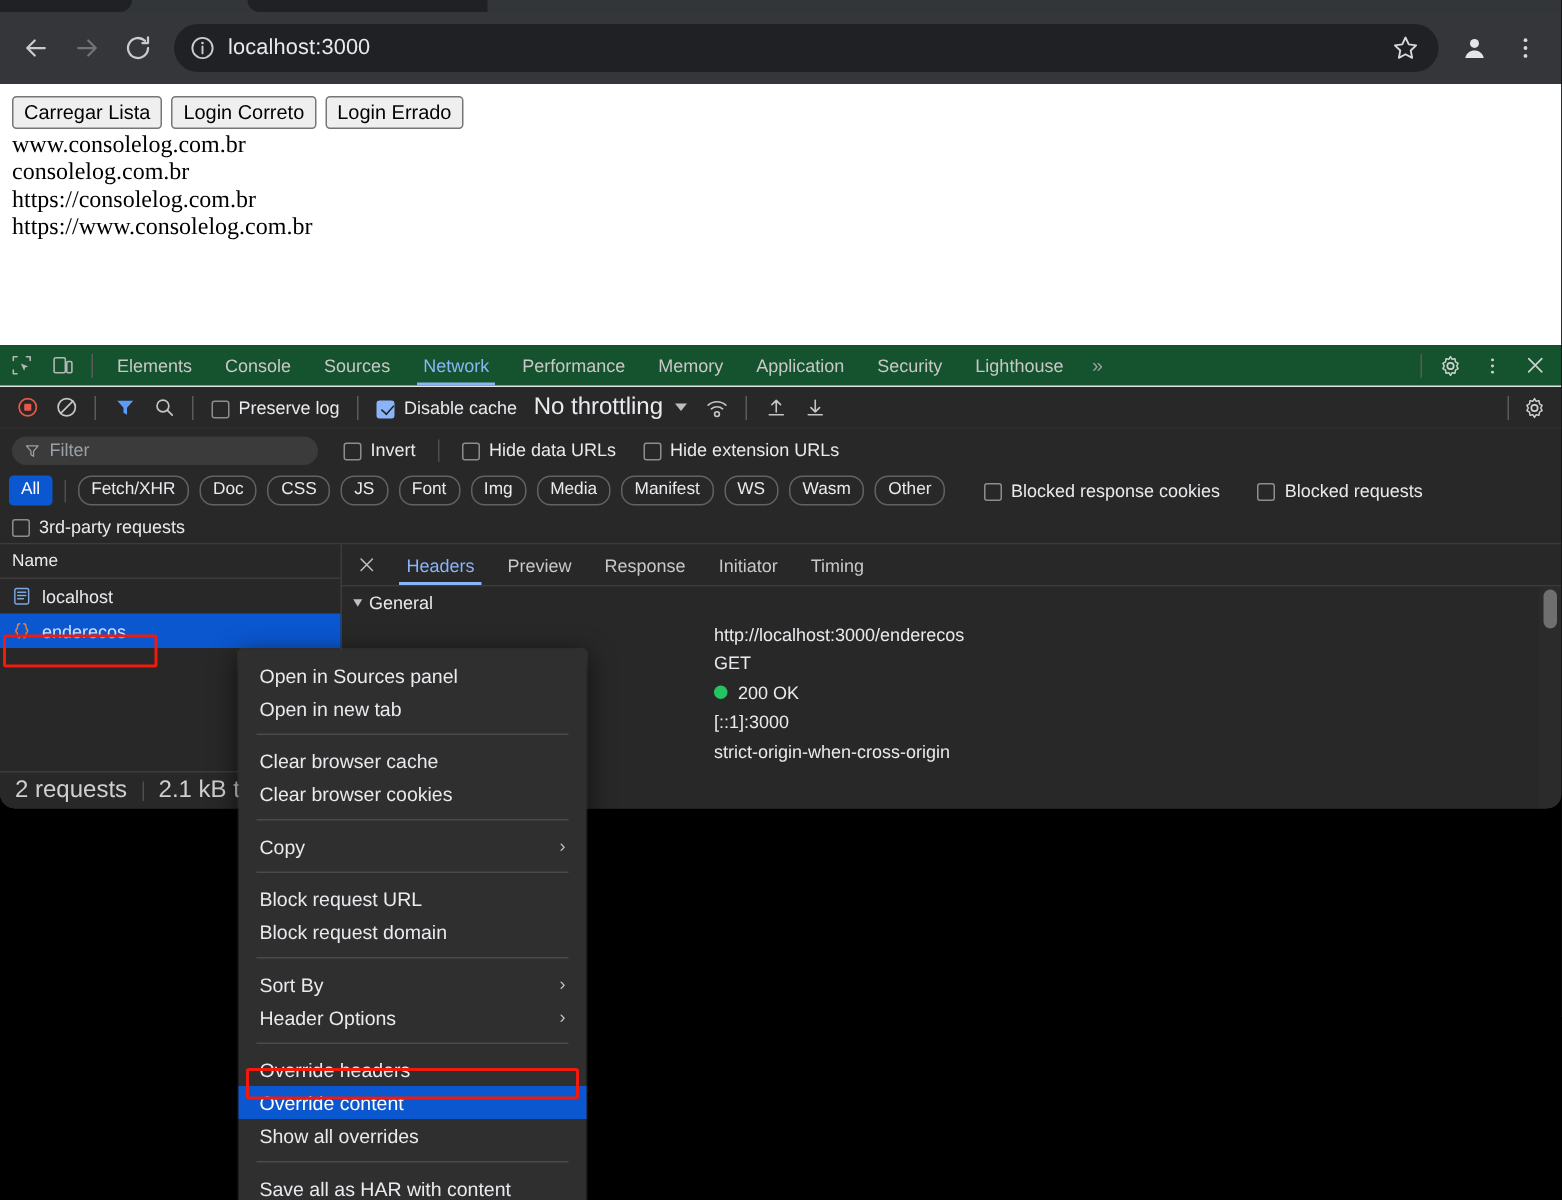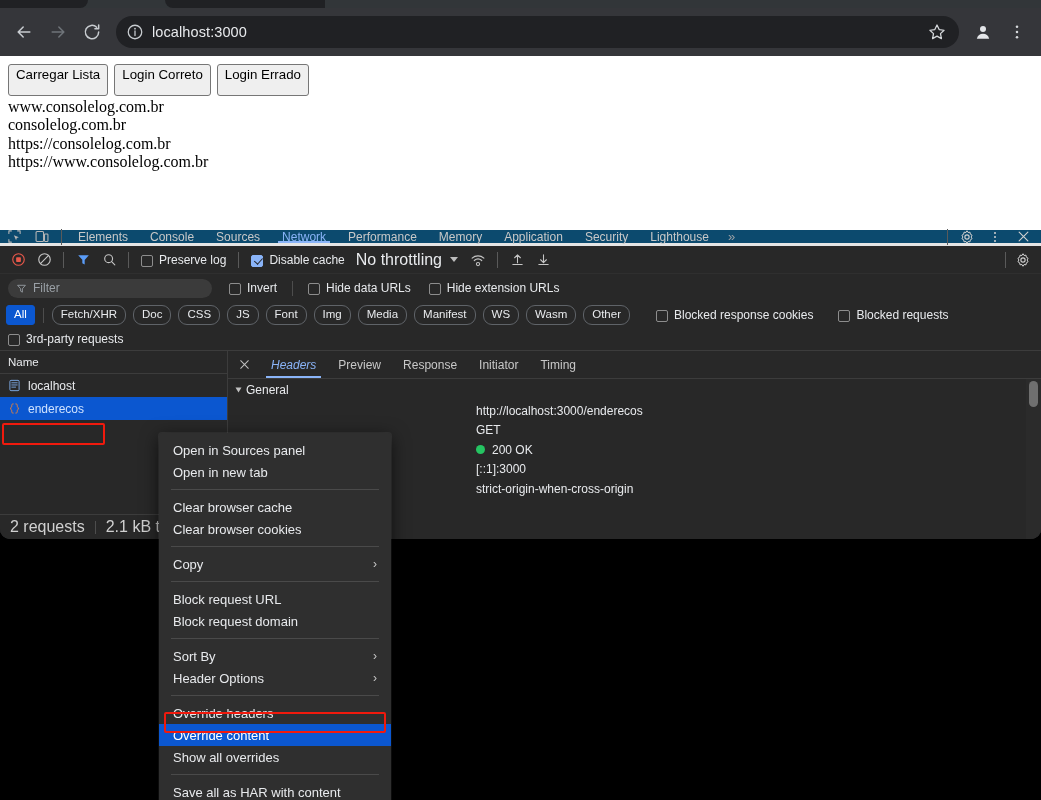--- a/index.html
+++ b/index.html
@@ -55,34 +55,34 @@
   .viewport {
     position: absolute; left: 0; top: 56px; width: 1041px; height: 174px;
     background: #ffffff; overflow: hidden;
   }
   .page-inner { padding: 8px; }
   .btnrow { display: flex; gap: 6px; margin-bottom: 2px; }
   .pagebtn {
     font-family: "Liberation Sans", sans-serif;
     font-size: 13.3px; color: #000;
     background: #efefef; border: 1px solid #767676; border-radius: 3px;
-    padding: 2px 7px 11px; line-height: 1.25;
+    padding: 2px 7px 1px; line-height: 1.25;
   }
   .addrlist { font-family: "Liberation Serif", serif; font-size: 16px; color: #000; line-height: 18.5px; }
   .addrlist div { white-space: nowrap; }
 
   
   .devtools {
     position: absolute; left: 0; top: 230px; width: 1041px; height: 309px;
     background: #282828; color: #e8eaed; font-size: 12px;
     display: flex; flex-direction: column;
   }
   .dt-tabbar {
-    height: 16px; background: #0c4a6e; display: flex; align-items: stretch;
-    border-bottom: 3px solid #e5e5e5; flex: 0 0 auto;
+    height: 28px; background: #14532d; display: flex; align-items: stretch;
+    border-bottom: 1px solid #e5e5e5; flex: 0 0 auto;
   }
   .dt-iconbtn {
     width: 28px; display: flex; align-items: center; justify-content: center;
     flex: 0 0 auto;
   }
   .vsep { width: 1px; align-self: center; height: 16px; background: #5a5a5a; margin: 0 5px; flex: 0 0 auto; }
   .dt-tab {
     display: flex; align-items: center; padding: 0 11px; color: #c8c8c8;
     font-size: 12px; white-space: nowrap; position: relative; flex: 0 0 auto;
   }
@@ -146,21 +146,21 @@
     height: 25px; border-top: 1px solid #3c3c3c; display: flex; align-items: center;
     padding: 0 10px; font-size: 16px; color: #d0d0d0; gap: 10px; white-space: nowrap;
     flex: 0 0 auto;
   }
   .statusbar .bar-sep { width: 1px; height: 13px; background: #4d4d4d; }
 
   .detailpanel { flex: 1 1 auto; display: flex; flex-direction: column; min-width: 0; background: #282828; }
   .det-tabs { height: 28px; display: flex; align-items: stretch; border-bottom: 1px solid #3c3c3c; }
   .det-x { width: 32px; display: flex; align-items: center; justify-content: center; }
   .det-tab { display: flex; align-items: center; padding: 0 11px; color: #c8c8c8; font-size: 12px; position: relative; }
-  .det-tab.active { color: #8ab4f8; font-style: italic; }
+  .det-tab.active { color: #8ab4f8; }
   .det-tab.active::after { content: ""; position: absolute; left: 6px; right: 6px; bottom: 0; height: 2px; background: #8ab4f8; }
   .det-body { flex: 1 1 auto; position: relative; overflow: hidden; }
   .det-section { height: 22px; display: flex; align-items: center; gap: 5px; padding: 0 8px; font-size: 12px; color: #e8eaed; background: #282828; }
   .tri { width: 0; height: 0; border-left: 5px solid #c0c0c0; border-top: 3.5px solid transparent; border-bottom: 3.5px solid transparent; transform: rotate(90deg); }
   .hdr-rows { padding-left: 248px; font-size: 12px; color: #e8eaed; }
   .hdr-val { height: 19.5px; display: flex; align-items: center; gap: 7px; white-space: nowrap; }
   .dot200 { width: 9px; height: 9px; border-radius: 50%; background: #25c462; display: inline-block; flex: 0 0 auto; }
   .scrollthumb {
     position: absolute; right: 3px; top: 2px; width: 9px; height: 26px;
     background: #6f6f6f; border-radius: 5px;

